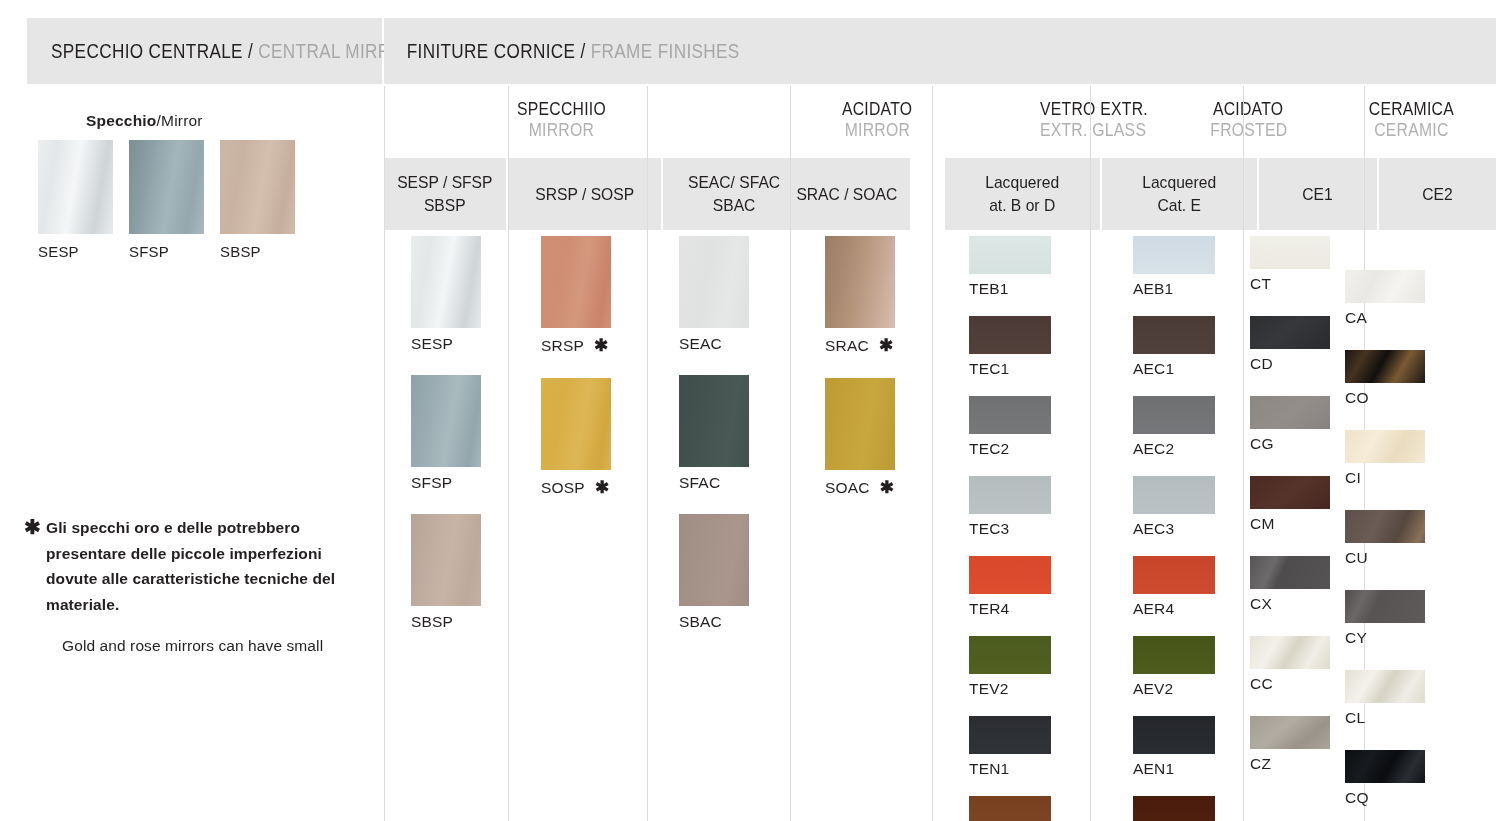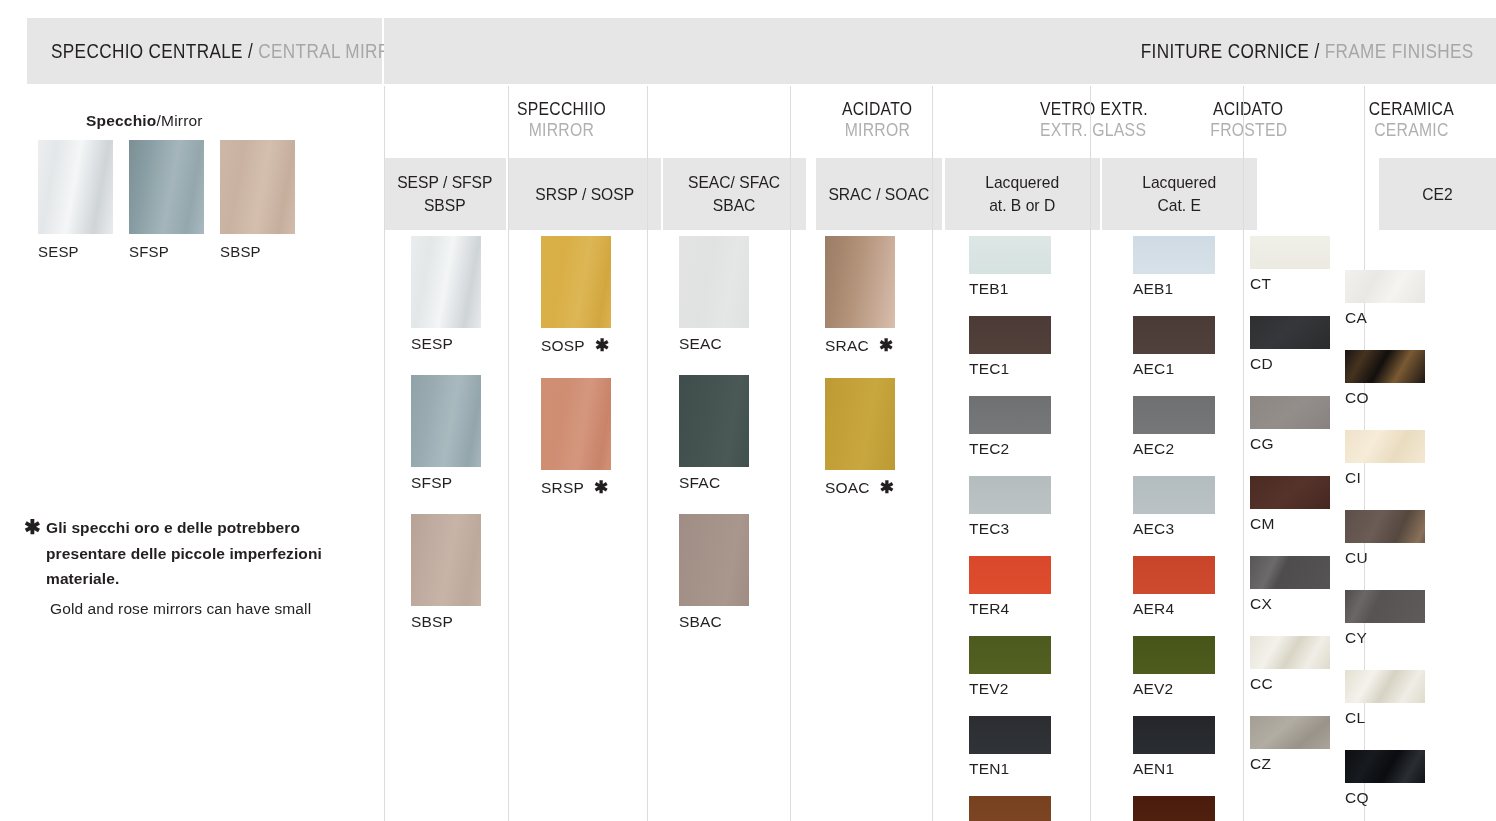--- a/index.html
+++ b/index.html
@@ -10,21 +10,21 @@
   }
   .page{position:relative;width:1496px;height:821px;}
 
   
   .banner-left{
     position:absolute;left:27px;top:18px;width:355px;height:66px;
     background:#e6e6e6;display:flex;align-items:center;padding-left:24px;box-sizing:border-box;
   }
   .banner-right{
     position:absolute;left:384px;top:18px;width:1112px;height:66px;
-    background:#e6e6e6;display:flex;align-items:center;justify-content:flex-end;box-sizing:border-box;
+    background:#e6e6e6;display:flex;align-items:center;justify-content:flex-start;box-sizing:border-box;
   }
   .banner-txt{font-size:19.5px;letter-spacing:.4px;font-weight:400;white-space:nowrap;
     font-family:"Liberation Sans Narrow","Liberation Sans",sans-serif;transform:scaleX(.88);transform-origin:left center;}
   .banner-right .banner-txt{transform-origin:center center;}
   .b-strong{color:#231f20;}
   .b-sep{color:#231f20;}
   .b-light{color:#a7a7a7;}
 
   
   .grp-row{position:absolute;left:384px;top:86px;width:1112px;height:68px;padding-left:9px;}
@@ -51,21 +51,21 @@
   .left-title i{font-style:normal;font-weight:400;}
   .mirror-row{position:absolute;left:38px;top:140px;display:flex;gap:16px;}
   .mcell{width:75px;}
   .msw{width:75px;height:94px;}
   .mlab{margin-top:9px;font-size:15px;letter-spacing:.2px;}
 
   .note{position:absolute;left:24px;top:515px;width:345px;}
   .note-star{position:absolute;left:0;top:2px;font-size:20px;line-height:20px;font-weight:700;}
   .note-body{margin-left:22px;}
   .note-it{font-size:15.5px;font-weight:700;line-height:25.5px;letter-spacing:.1px;margin:0;}
-  .note-en{font-size:15.5px;font-weight:400;line-height:25.5px;letter-spacing:.1px;margin:4px;}
+  .note-en{font-size:15.5px;font-weight:400;line-height:25.5px;letter-spacing:.1px;margin:16px;}
 
   
   .col{position:absolute;top:236px;}
   .sw-item{position:relative;}
   .sw{display:block;}
   .sw-lab{font-size:15.5px;letter-spacing:.2px;color:#231f20;white-space:nowrap;}
   .star{font-size:17px;font-weight:700;margin-left:10px;}
 
   
   .colA .sw{width:70px;height:92px;}
@@ -132,35 +132,40 @@
         <div>
           <span>SRSP / SOSP</span>
         </div>
       </div>
       <div class="sub" style="left: 279px; width: 143px;">
         <div>
           <span>SEAC/ SFAC</span>
           <span>SBAC</span>
         </div>
       </div>
-      <div class="sub" style="left: 432px; width: 126px;">
+      <div class="sub" style="left: 400px; width: 126px;">
         <div>
           <span>SRAC / SOAC</span>
         </div>
       </div>
       <div class="sub" style="left: 561px; width: 155px;">
         <div>
           <span>Lacquered</span>
           <span>at. B or D</span>
         </div>
       </div>
       <div class="sub" style="left: 718px; width: 155px;">
         <div>
           <span>Lacquered</span>
           <span>Cat. E</span>
+        </div>
+      </div>
+      <div class="sub" style="left: 875px; width: 118px;">
+        <div>
+          <span>CE1</span>
         </div>
       </div>
       <div class="sub" style="left: 995px; width: 117px;">
         <div>
           <span>CE2</span>
         </div>
       </div>
     </div>
 
   <div id="dividers">
@@ -190,20 +195,21 @@
         <div class="msw" style="background: linear-gradient(100deg, rgb(205, 183, 166) 0%, rgb(201, 178, 161) 28%, rgb(212, 191, 174) 55%, rgb(198, 174, 157) 82%, rgb(210, 188, 171) 100%);"></div>
         <div class="mlab">SBSP</div>
       </div>
     </div>
 
   <div class="note">
     <div class="note-star">✱</div>
     <div class="note-body" id="note-body">
         <p class="note-it">Gli specchi oro e delle potrebbero</p>
         <p class="note-it">presentare delle piccole imperfezioni</p>
+        <p class="note-it">dovute alle caratteristiche tecniche del</p>
         <p class="note-it">materiale.</p>
         <p class="note-en">Gold and rose mirrors can have small</p>
       </div>
   </div>
 
   <div id="columns">
       <div class="col colA" style="left: 411px;">
         <div class="sw-item">
           <div class="sw" style="background: linear-gradient(100deg, rgb(234, 237, 238) 0%, rgb(227, 231, 232) 24%, rgb(243, 245, 246) 50%, rgb(207, 212, 215) 80%, rgb(232, 235, 236) 100%);"></div>
           <div class="sw-lab"><span>SESP</span></div>
@@ -212,27 +218,27 @@
           <div class="sw" style="background: linear-gradient(100deg, rgb(143, 162, 168) 0%, rgb(154, 172, 178) 28%, rgb(169, 186, 191) 56%, rgb(147, 166, 172) 84%, rgb(166, 183, 189) 100%);"></div>
           <div class="sw-lab"><span>SFSP</span></div>
         </div>
         <div class="sw-item">
           <div class="sw" style="background: linear-gradient(100deg, rgb(183, 162, 150) 0%, rgb(191, 171, 159) 26%, rgb(200, 180, 167) 54%, rgb(189, 168, 156) 82%, rgb(196, 176, 164) 100%);"></div>
           <div class="sw-lab"><span>SBSP</span></div>
         </div>
       </div>
       <div class="col colA" style="left: 541px;">
         <div class="sw-item">
+          <div class="sw" style="background: linear-gradient(100deg, rgb(208, 143, 116) 0%, rgb(207, 141, 114) 30%, rgb(212, 151, 126) 58%, rgb(201, 131, 105) 85%, rgb(210, 146, 119) 100%);"></div>
+          <div class="sw-lab"><span>SRSP</span><span class="star">✱</span></div>
+        </div>
+        <div class="sw-item">
           <div class="sw" style="background: linear-gradient(100deg, rgb(217, 176, 74) 0%, rgb(217, 174, 70) 30%, rgb(221, 183, 85) 58%, rgb(210, 166, 63) 85%, rgb(220, 179, 81) 100%);"></div>
           <div class="sw-lab"><span>SOSP</span><span class="star">✱</span></div>
         </div>
-        <div class="sw-item">
-          <div class="sw" style="background: linear-gradient(100deg, rgb(208, 143, 116) 0%, rgb(207, 141, 114) 30%, rgb(212, 151, 126) 58%, rgb(201, 131, 105) 85%, rgb(210, 146, 119) 100%);"></div>
-          <div class="sw-lab"><span>SRSP</span><span class="star">✱</span></div>
-        </div>
       </div>
       <div class="col colA" style="left: 679px;">
         <div class="sw-item">
           <div class="sw" style="background: linear-gradient(100deg, rgb(227, 228, 227) 0%, rgb(224, 226, 225) 40%, rgb(229, 231, 230) 70%, rgb(223, 225, 224) 100%);"></div>
           <div class="sw-lab"><span>SEAC</span></div>
         </div>
         <div class="sw-item">
           <div class="sw" style="background: linear-gradient(100deg, rgb(63, 78, 76) 0%, rgb(68, 83, 79) 40%, rgb(74, 89, 85) 72%, rgb(64, 80, 76) 100%);"></div>
           <div class="sw-lab"><span>SFAC</span></div>
         </div>

